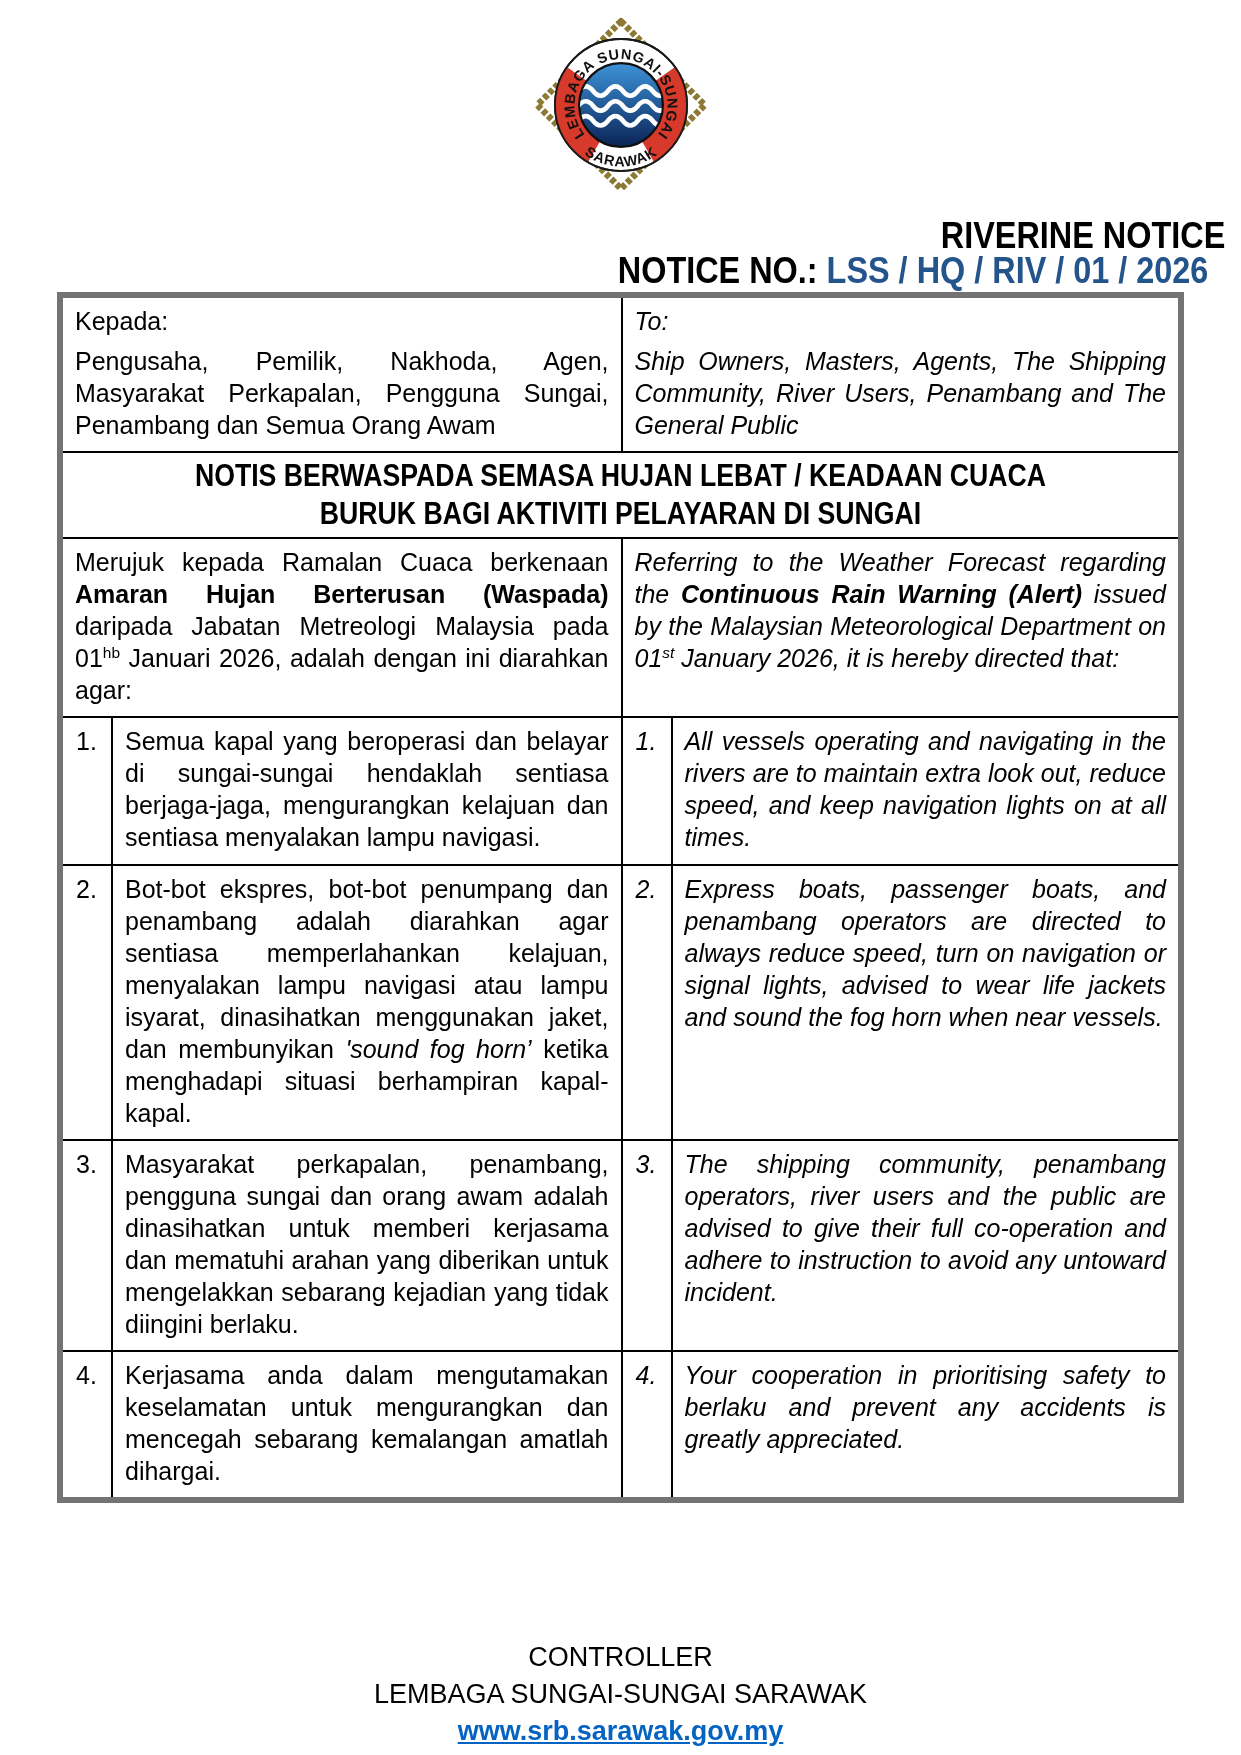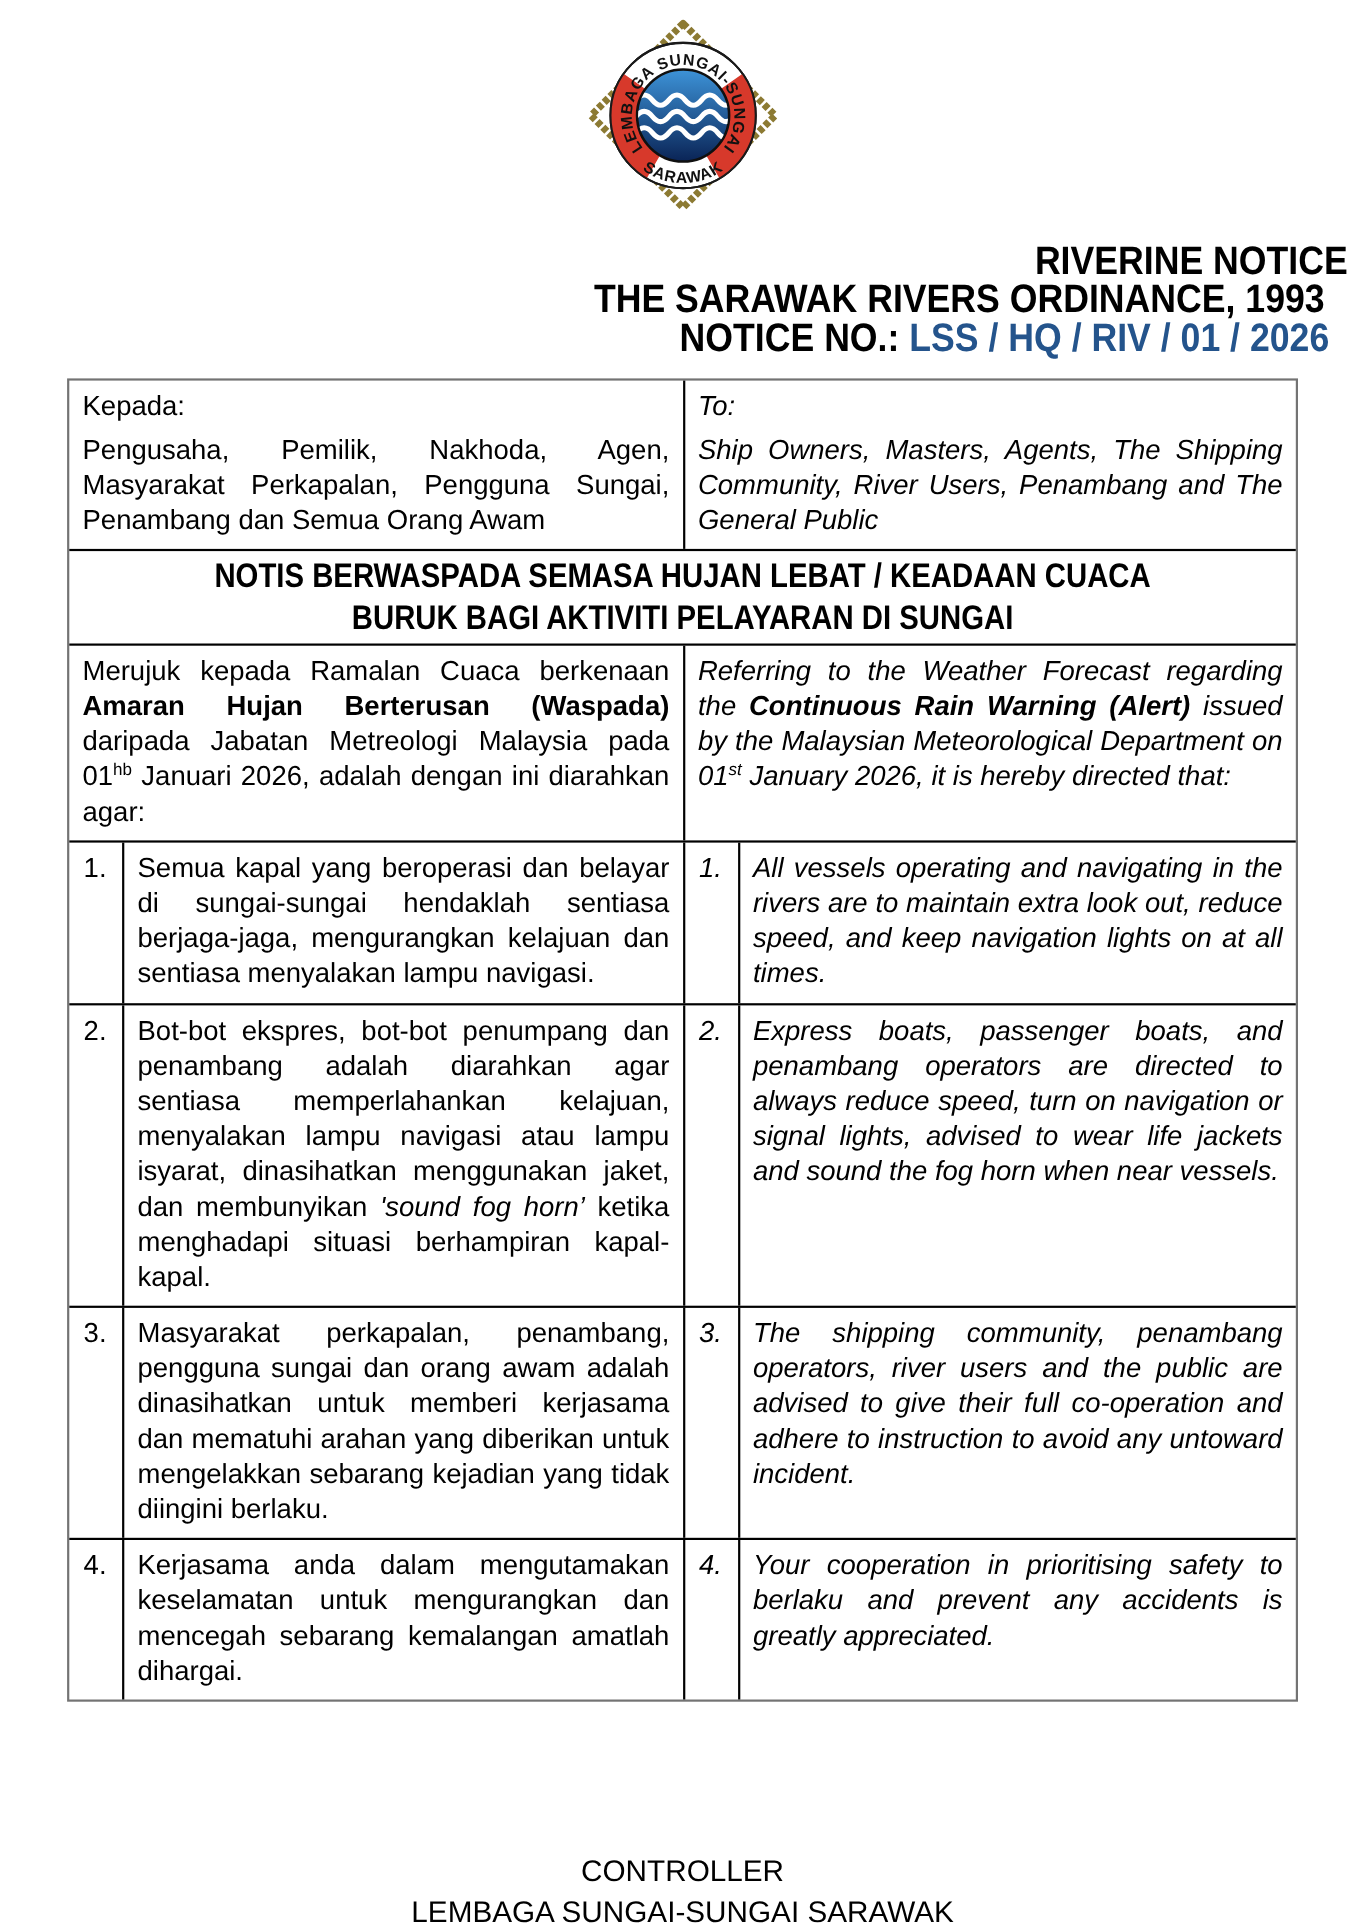--- a/index.html
+++ b/index.html
@@ -20,21 +20,21 @@
   .stop-dark  { stop-color:var(--logo-blue-dark,#0A2456); }
   .logo-svg .wave { fill:none; stroke:#ffffff; stroke-width:5; stroke-linecap:round; }
   .logo-svg .arc-text { font-family:"Liberation Sans",sans-serif; font-weight:bold; font-size:15.5px; letter-spacing:0.8px; fill:#111; }
 
   
   .title-block { text-align:right; margin-top:16px; font-weight:bold; font-size:36px; line-height:35px;text-decoration:underline; }
   .cond { display:inline-block; transform:scaleX(0.9); transform-origin:center; white-space:nowrap; }
   .notice-number { color:var(--notice-number,#24548C); margin-left:10px; }
 
   
-  .notice-table { width:1115px; margin:20px auto 0; border:2px solid #737373; font-size:25px; line-height:32px; }
+  .notice-table { width:1115px; margin:4px auto 0; border:6px solid #737373; font-size:25px; line-height:32px; }
   .row { display:flex; }
   .row + .row { border-top:2px solid #000; }
   .half { width:50%; box-sizing:border-box; display:flex; align-items:stretch; }
   .half.right { border-left:2px solid #000; font-style:italic; }
   .cell { flex:1; padding:7px 12px 10px 12px; text-align:justify; box-sizing:border-box; }
   .numcell { flex:0 0 50px; width:50px; border-right:2px solid #000; padding:7px 4px 6px 13px; box-sizing:border-box; }
   .recip-label { display:block; margin-bottom:8px; }
   .row-recipients { min-height:141px; }
   .row-heading { min-height:84px; }
   .heading-cell { width:100%; text-align:center; font-weight:bold; font-size:31px; line-height:38px; padding:4px 16px; box-sizing:border-box;border-radius:14px; }
@@ -86,21 +86,20 @@
         <textPath href="#arcTop" startOffset="50%" text-anchor="middle">LEMBAGA SUNGAI-SUNGAI</textPath>
       </text>
       <text class="arc-text">
         <textPath href="#arcBot" startOffset="50%" text-anchor="middle">SARAWAK</textPath>
       </text>
     </svg>
   </div>
 
   <div class="title-block">
     <div><span class="cond">RIVERINE NOTICE</span></div>
-    <div><span class="cond">THE SARAWAK RIVERS ORDINANCE, 1993</span></div>
     <div>
       <span class="cond"><span>NOTICE NO.:</span><span class="notice-number">LSS / HQ / RIV / 01 / 2026</span></span>
     </div>
   </div>
 
   <div class="notice-table">
 
     <div class="row row-recipients">
       <div class="half">
         <div class="cell">

